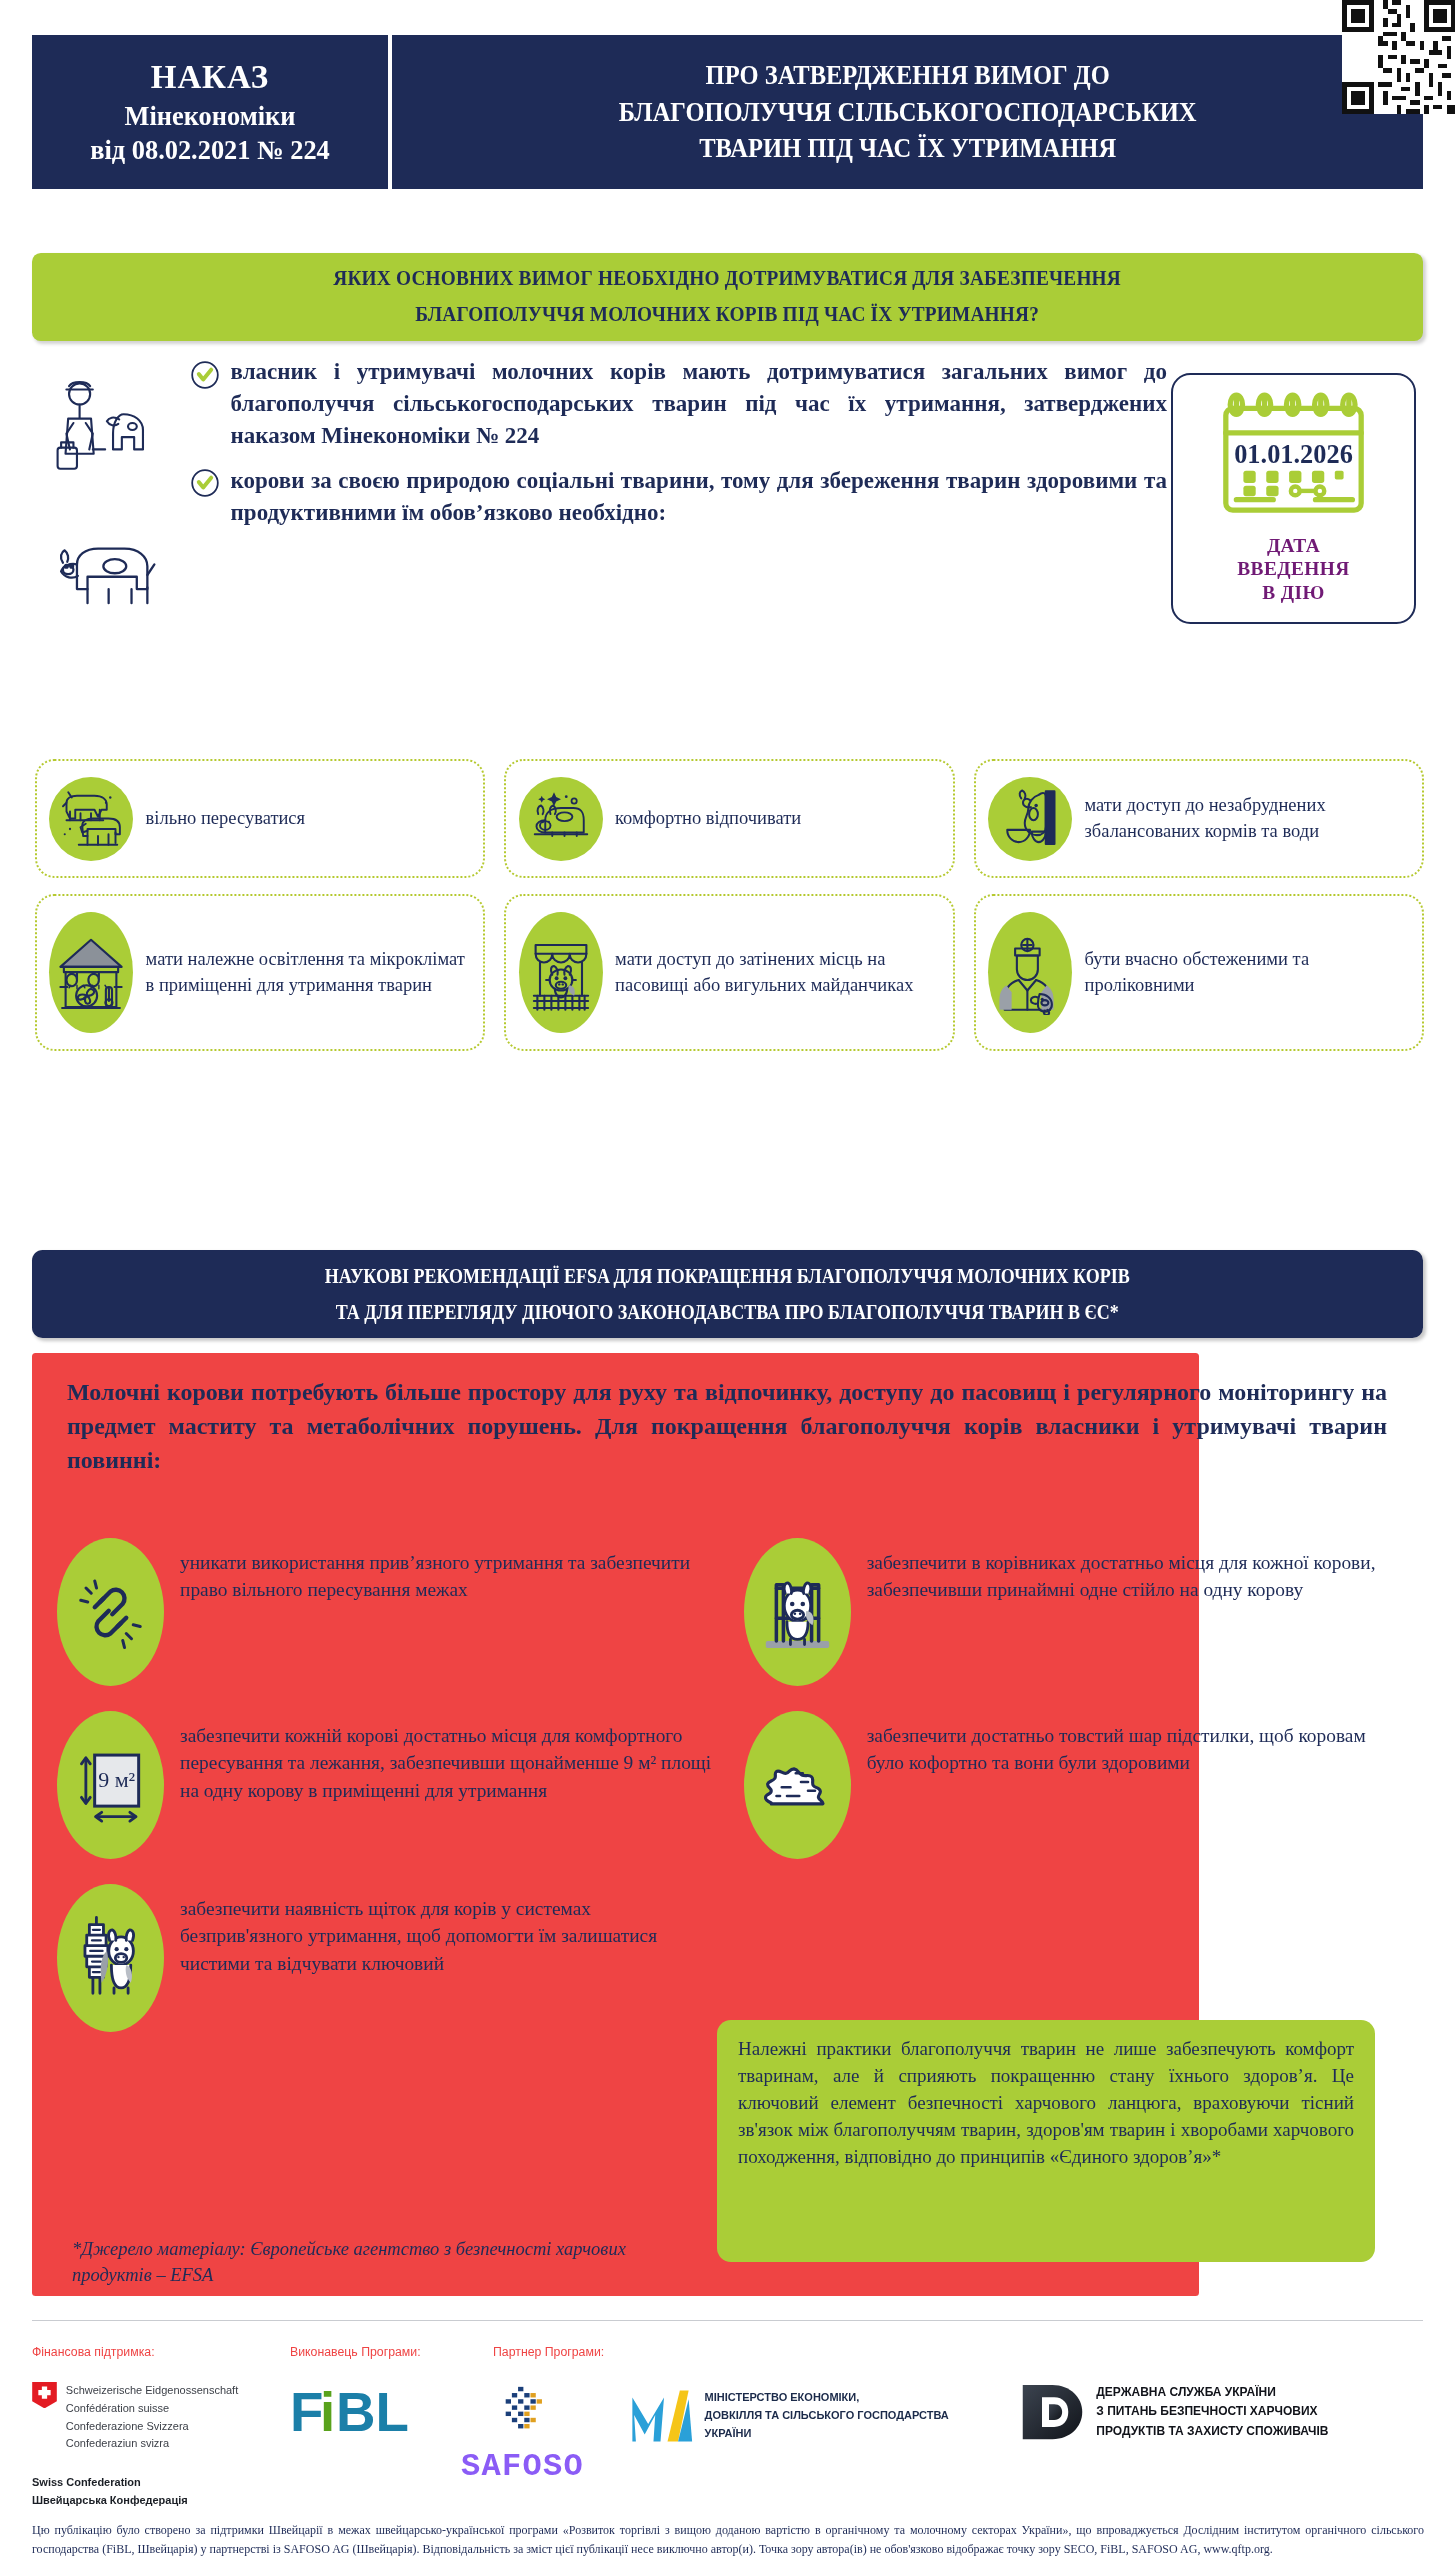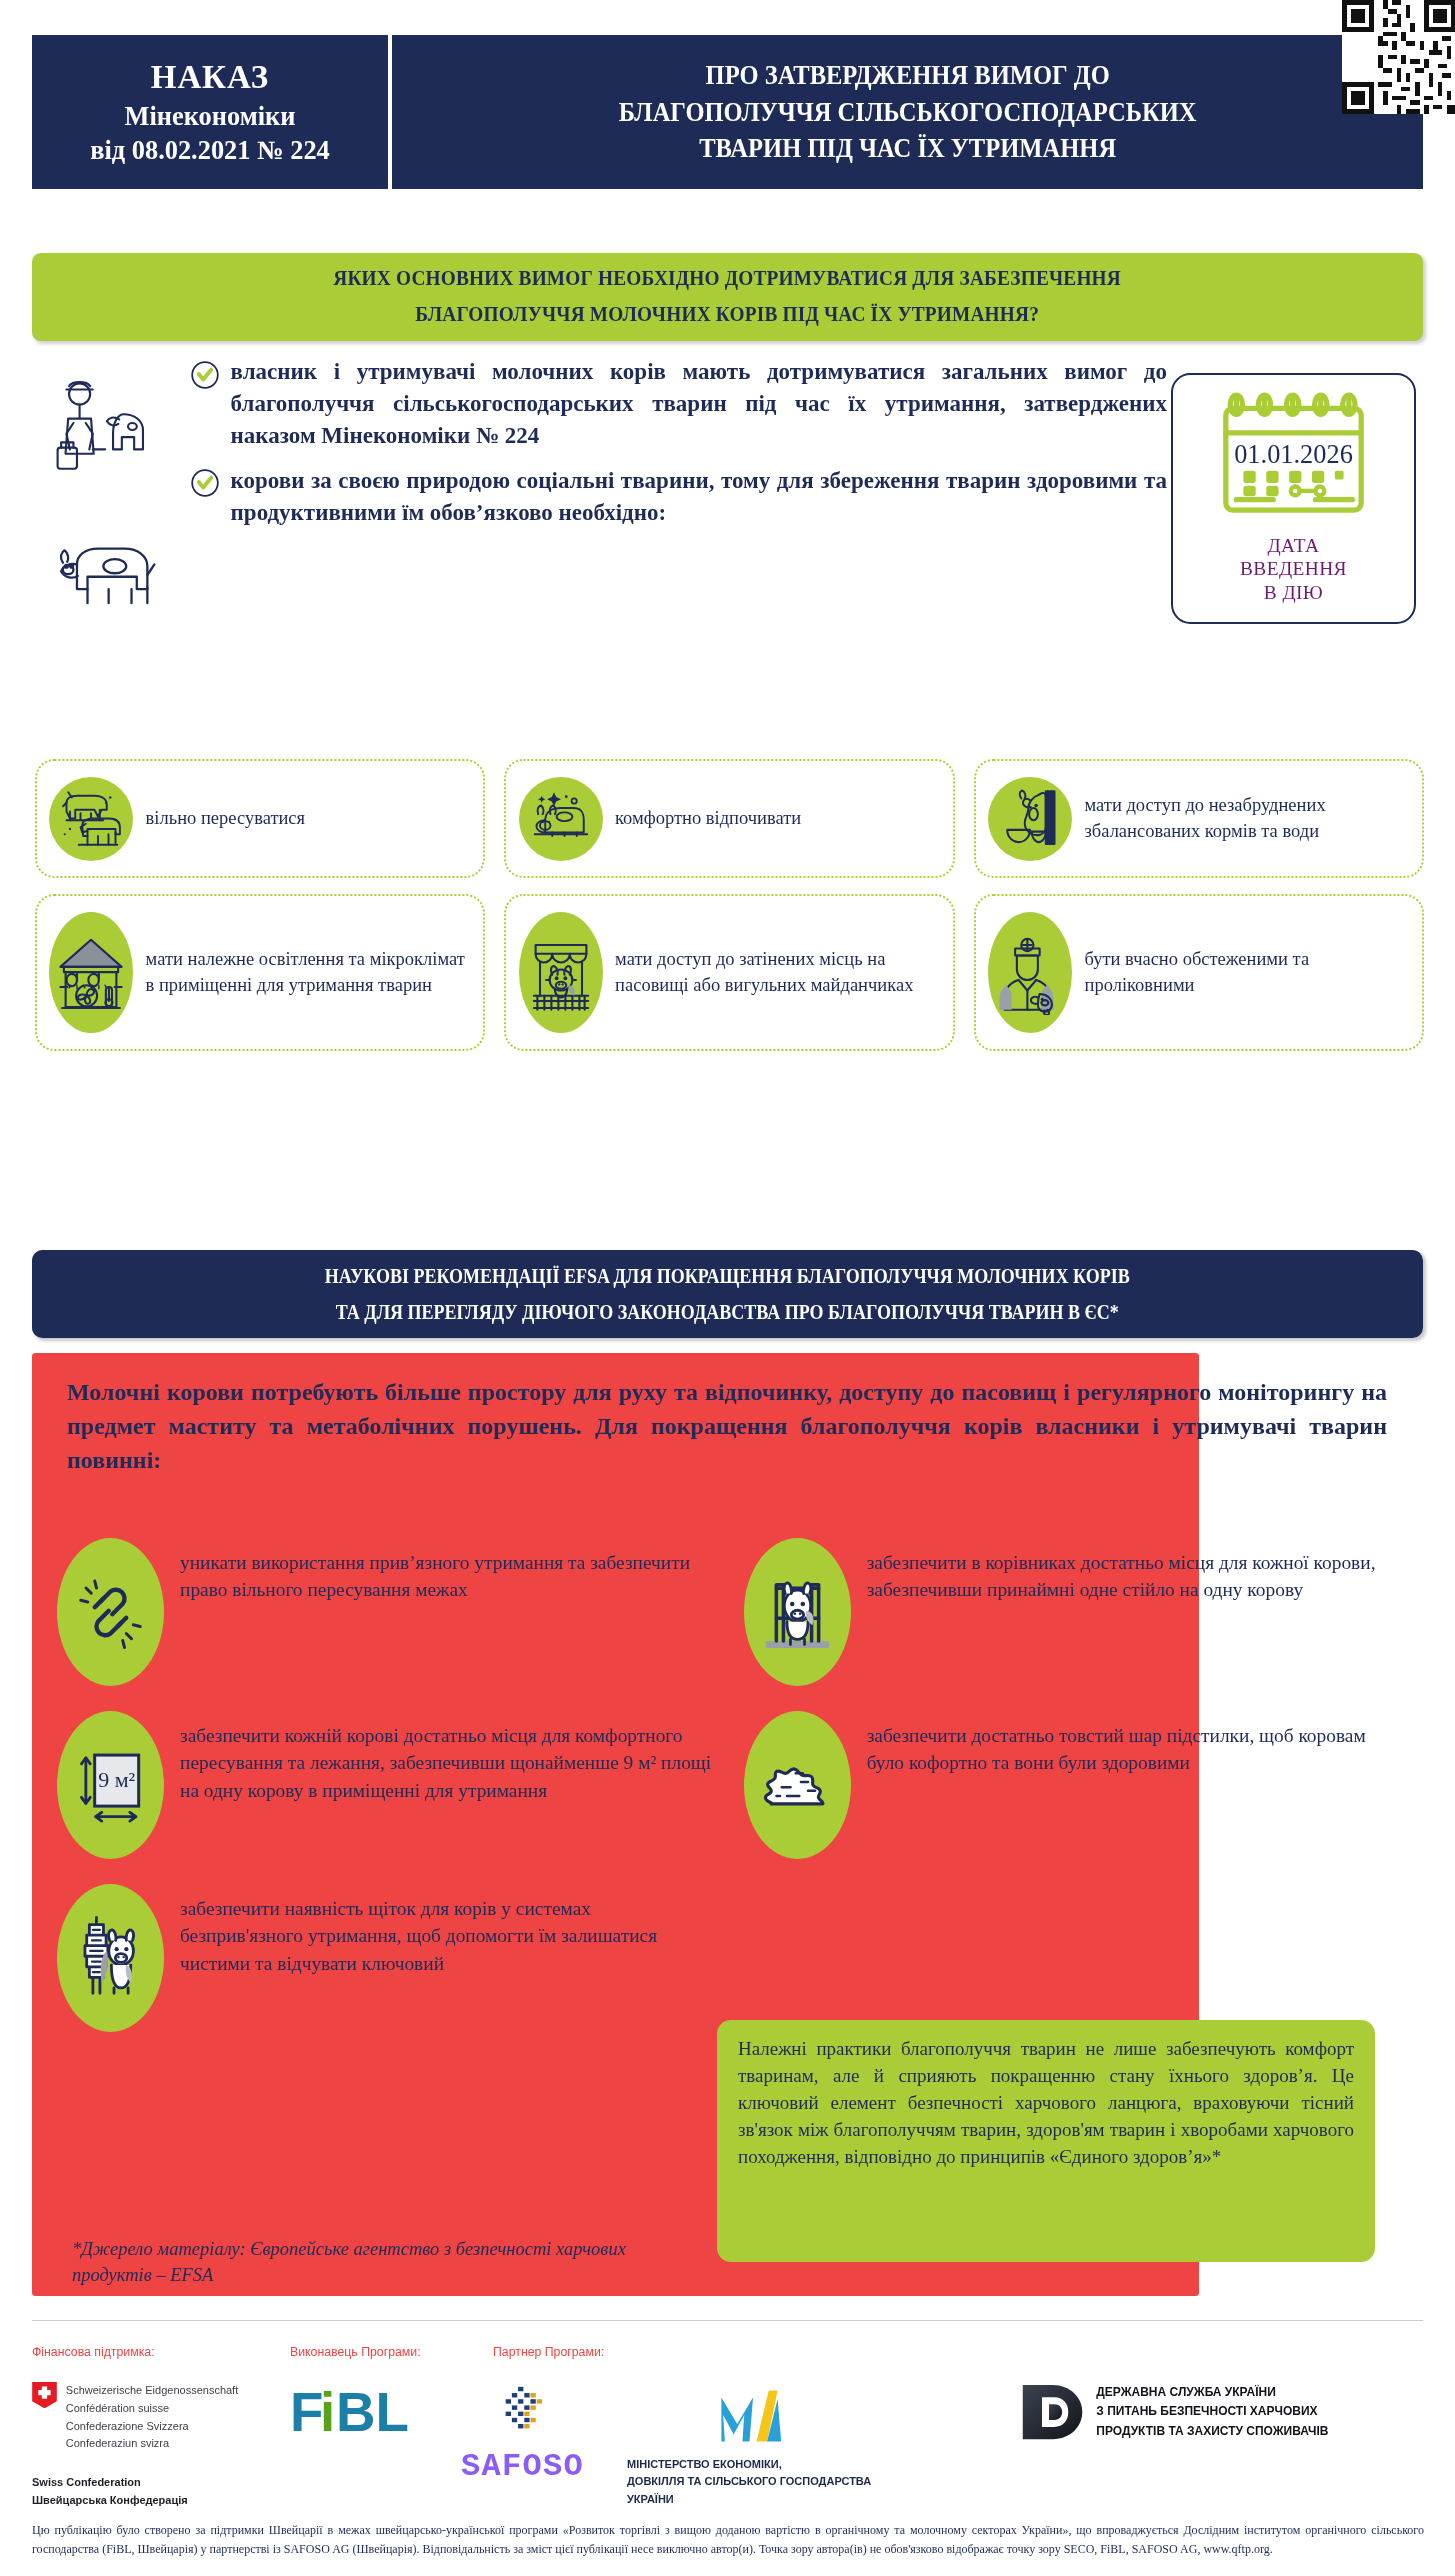--- a/index.html
+++ b/index.html
@@ -68,21 +68,21 @@
     text-align:justify; text-align-last:left; color:#1e2b57;
   }
   .farmer-icon{position:absolute; left:40px; top:370px;}
   .cow2-icon{position:absolute; left:40px; top:531px;}
 
   
   .date-box{
     position:absolute; left:1171px; top:373px; width:245px; height:251px;
     border:2.2px solid #1e2b57; border-radius:19.4px; background:#fff;
     display:flex; flex-direction:column; align-items:center; justify-content:flex-start;
-    padding-top:12.3px; box-sizing:border-box;
+    padding-top:12.3px; box-sizing:border-box;font-weight:bold;
   }
   .date-cap{
     margin-top:5.3px; text-align:center; font-size:19.4px; line-height:1.22;
     color:#701a75; letter-spacing:0.4px;
   }
 
   
   .cards{position:absolute; left:35px; top:759px; width:1389px;}
   .card-row{display:flex; gap:19.4px; margin-bottom:16px;}
   .card{
@@ -155,21 +155,21 @@
   .cap-par{left:493px; top:46px;}
 
   .swiss-wrap{position:absolute; left:32px; top:83px; width:238px;}
   .swiss-row{display:flex; align-items:flex-start; gap:8.8px;}
   .swiss-names{font-size:11px; line-height:1.62; color:#3b3f47; font-family:"Liberation Sans", sans-serif;}
   .swiss-sub{margin-top:19.4px; font-size:11px; font-weight:bold; line-height:1.70; color:#1b1f26; font-family:"Liberation Sans", sans-serif;}
 
   .fibl{position:absolute; left:290px; top:84px;}
   .safoso{position:absolute; left:461px; top:86px; text-align:center;}
   .safoso .sf-name{font-size:32px; font-weight:bold; letter-spacing:1.3px; color:#8b5cf6; font-family:Liberation Mono, monospace; margin-top:3.5px;}
-  .minecon{position:absolute; left:627px; top:88px; display:flex; align-items:center; gap:10.6px;flex-direction:column;}
+  .minecon{position:absolute; left:627px; top:88px; display:flex; align-items:center; gap:10.6px;}
   .minecon-t{font-size:11px; font-weight:bold; line-height:1.62; color:#1b2a4a; font-family:"Liberation Sans", sans-serif;}
   .dsu{position:absolute; left:1021px; top:84px; display:flex; align-items:center; gap:12.3px;}
   .dsu-t{font-size:12px; font-weight:bold; line-height:1.60; color:#11131a; font-family:"Liberation Sans", sans-serif;}
 
   .disclaimer{
     position:absolute; left:32px; top:222px; width:1392px;
     font-size:12px; line-height:1.62; color:#1e2b57;
     text-align:justify; text-align-last:left;
   }
 </style>

